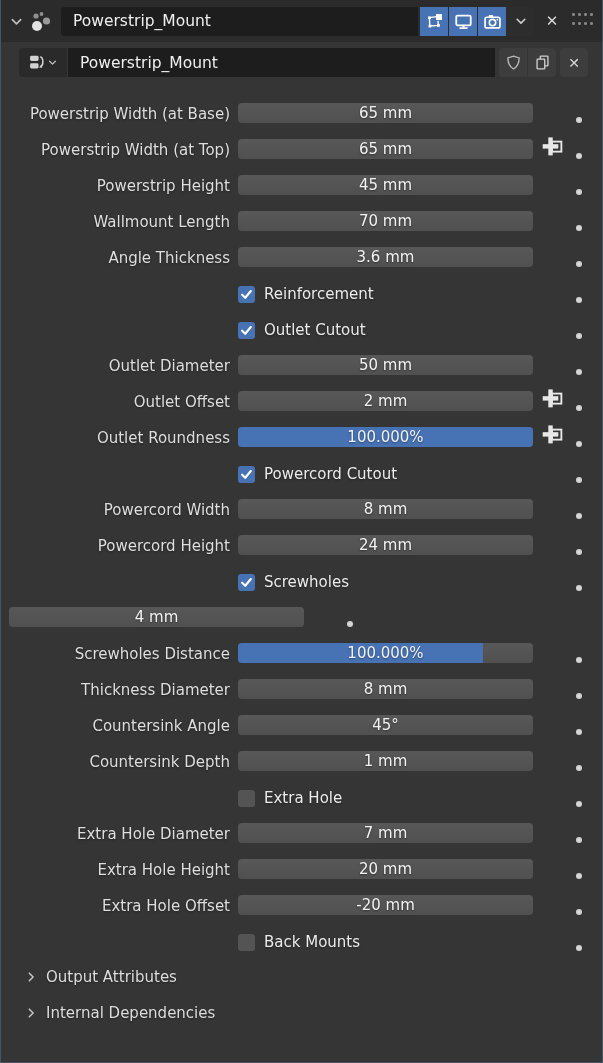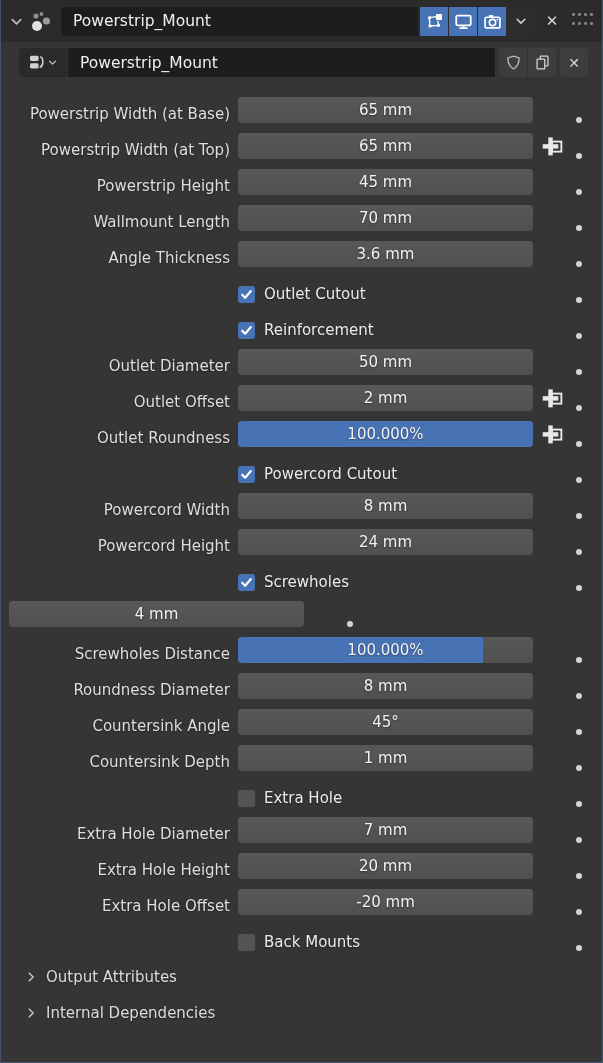--- a/index.html
+++ b/index.html
@@ -42,21 +42,21 @@
   .sq-btn.first{border-radius:4px 0 0 4px;margin-left:4px;}
   .sq-btn.last{border-radius:0 4px 4px 0;margin-left:1px;}
   .sq-btn.lone{border-radius:4px;margin-left:4px;color:#d8d8d8;font-size:14px;}
 
   
   .rows{padding-top:6px;}
   .prop-row{height:36px;display:flex;align-items:flex-end;}
   .prop-label{width:229px;text-align:right;color:#dededе;color:#dedede;
     text-shadow:0 1px 2px rgba(0,0,0,.35);white-space:nowrap;}
   .widget-area{margin-left:8px;width:295px;display:flex;align-items:center;}
-  .field{position:relative;width:295px;height:26px;border-radius:4px;overflow:hidden;
+  .field{position:relative;width:295px;height:20px;border-radius:4px;overflow:hidden;
     background:linear-gradient(#585858,#505050);display:flex;align-items:center;justify-content:center;cursor:ew-resize;}
   .slider-fill{position:absolute;left:0;top:0;bottom:0;background:#4772b3;}
   .field-value{position:relative;color:#f2f2f2;text-shadow:0 1px 2px rgba(0,0,0,.4);}
   .checkbox{width:17px;height:17px;border-radius:3px;background:#545454;flex:0 0 auto;cursor:pointer;
     display:flex;align-items:center;justify-content:center;}
   .checkbox.checked{background:#4772b3;}
   .cb-label{margin-left:9px;color:#ebebeb;text-shadow:0 1px 2px rgba(0,0,0,.35);white-space:nowrap;}
   .attr-slot{width:26px;height:26px;margin-left:6px;display:flex;align-items:center;justify-content:center;}
   .dot{width:6px;height:6px;border-radius:50%;background:#d4d4d4;margin-left:11px;cursor:pointer;}
 
@@ -239,36 +239,36 @@
     <div class="prop-row">
       <div class="prop-label"></div>
       <div class="widget-area">
         <div class="checkbox checked">
           <span>
             <svg width="13" height="13" viewBox="0 0 12 12">
               <path d="M2 6.2 L4.8 9 L10 2.8" fill="none" stroke="#fff" stroke-width="2" stroke-linecap="round" stroke-linejoin="round"></path>
             </svg>
           </span>
         </div>
-        <div class="cb-label">Outlet Cutout</div>
+        <div class="cb-label">Reinforcement</div>
       </div>
       <div class="attr-slot"></div>
       <div class="dot"></div>
     </div>
     <div class="prop-row">
       <div class="prop-label"></div>
       <div class="widget-area">
         <div class="checkbox checked">
           <span>
             <svg width="13" height="13" viewBox="0 0 12 12">
               <path d="M2 6.2 L4.8 9 L10 2.8" fill="none" stroke="#fff" stroke-width="2" stroke-linecap="round" stroke-linejoin="round"></path>
             </svg>
           </span>
         </div>
-        <div class="cb-label">Reinforcement</div>
+        <div class="cb-label">Outlet Cutout</div>
       </div>
       <div class="attr-slot"></div>
       <div class="dot"></div>
     </div>
     <div class="prop-row">
       <div class="prop-label">Outlet Diameter</div>
       <div class="widget-area">
         <div class="field">
           <div class="field-value">50 mm</div>
         </div>
@@ -373,21 +373,21 @@
       <div class="widget-area">
         <div class="field slider">
           <div class="slider-fill" style="width: 83%;"></div>
           <div class="field-value">100.000%</div>
         </div>
       </div>
       <div class="attr-slot"></div>
       <div class="dot"></div>
     </div>
     <div class="prop-row">
-      <div class="prop-label">Roundness Diameter</div>
+      <div class="prop-label">Thickness Diameter</div>
       <div class="widget-area">
         <div class="field">
           <div class="field-value">8 mm</div>
         </div>
       </div>
       <div class="attr-slot"></div>
       <div class="dot"></div>
     </div>
     <div class="prop-row">
       <div class="prop-label">Countersink Angle</div>

